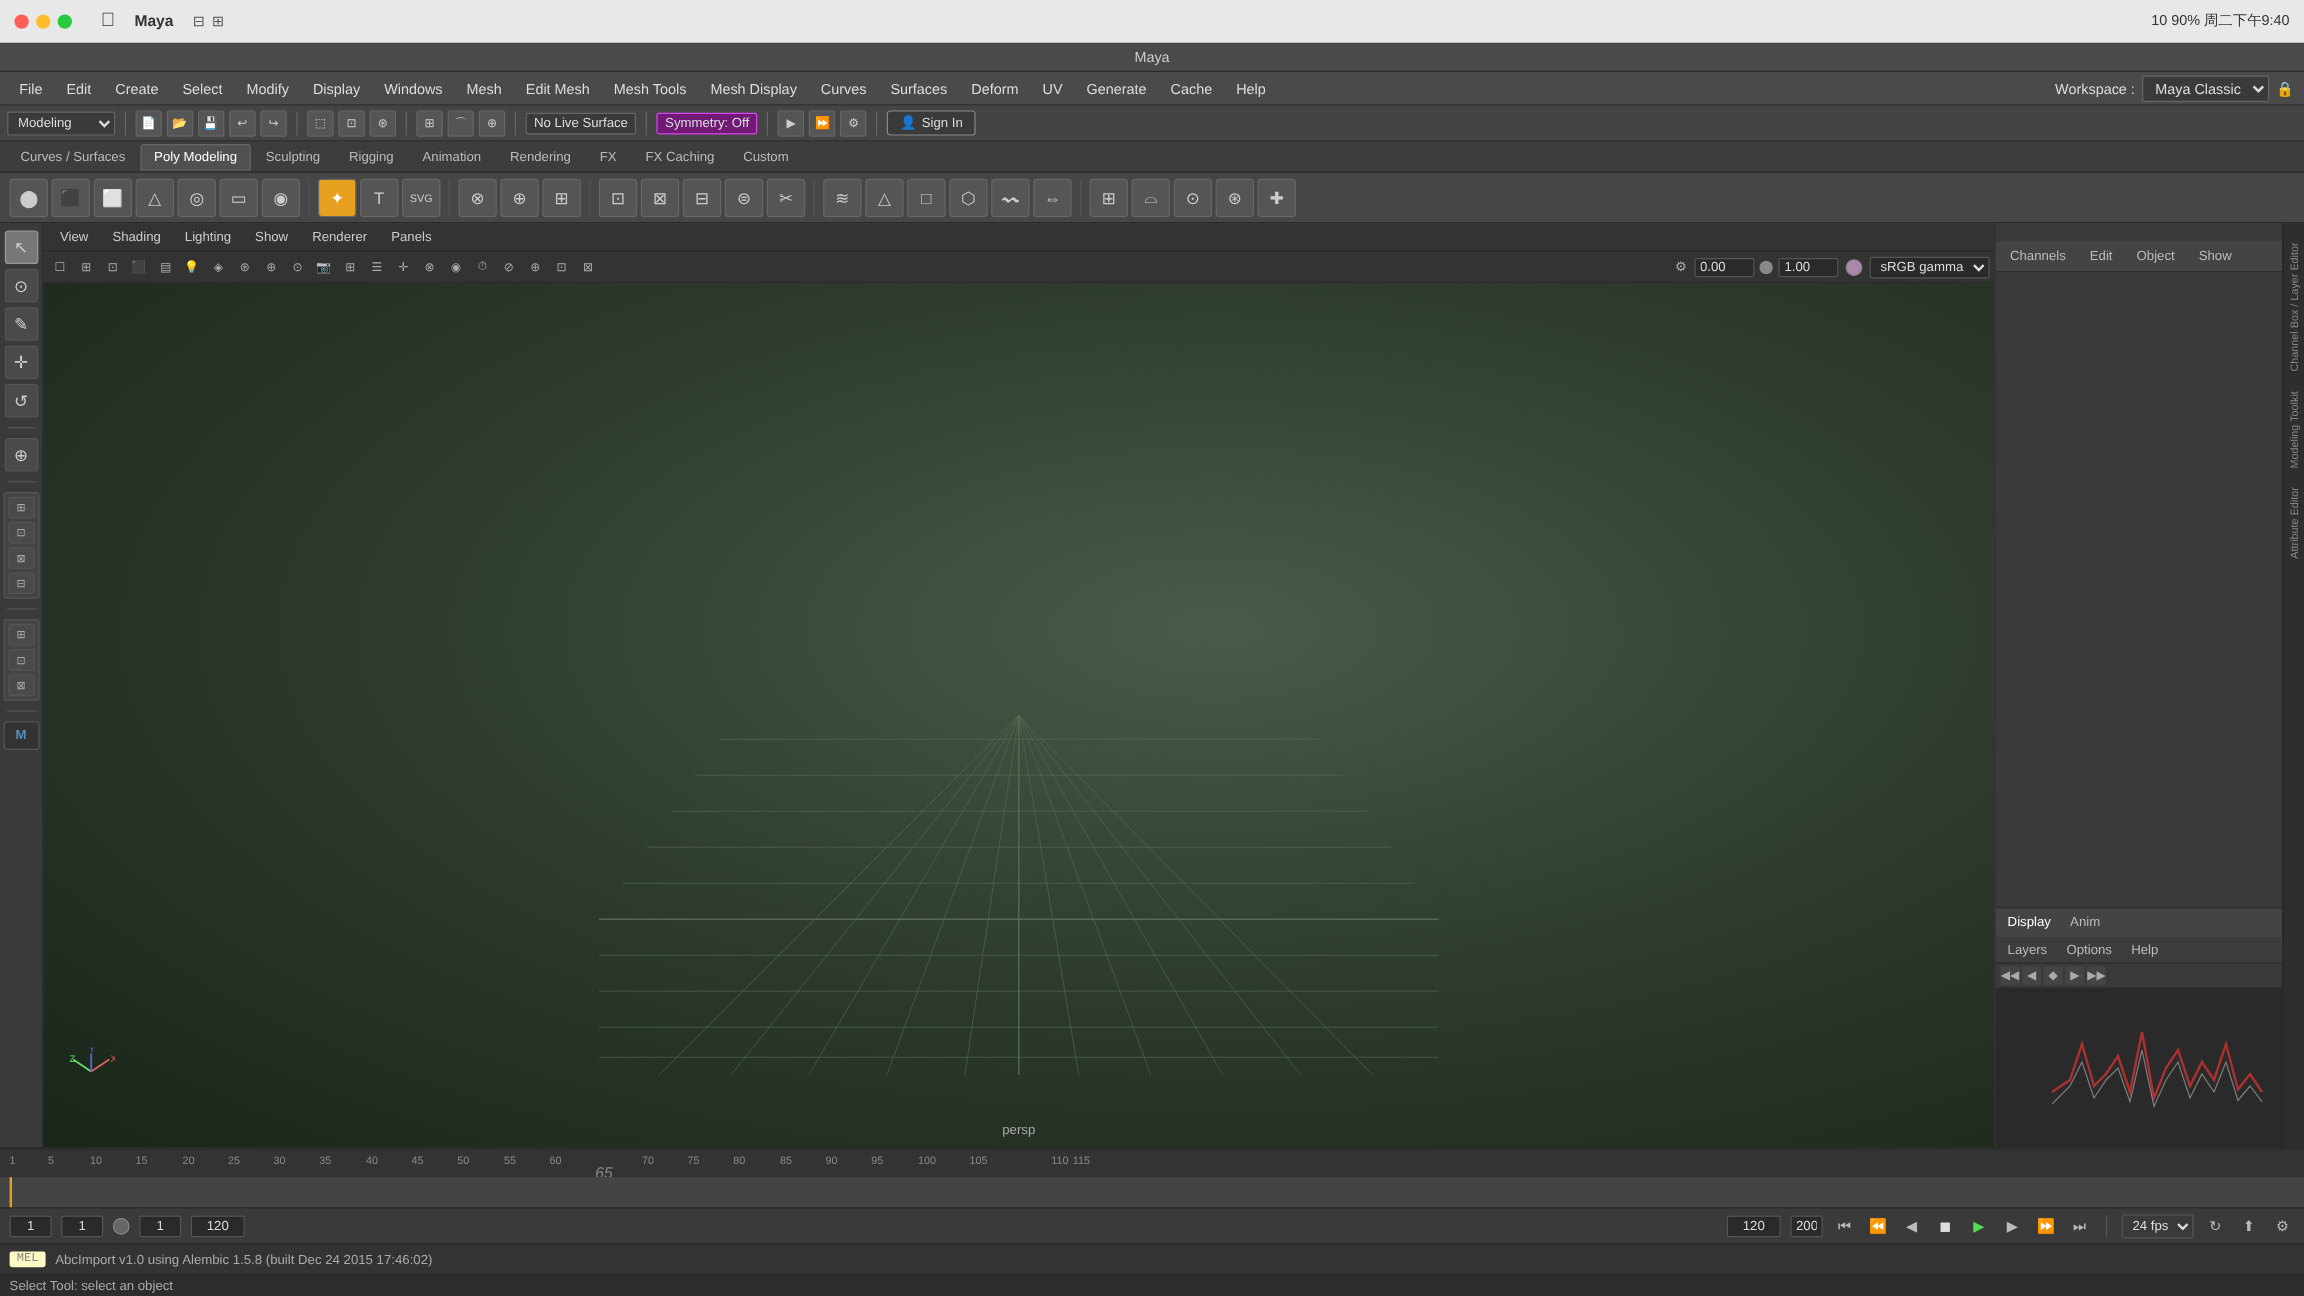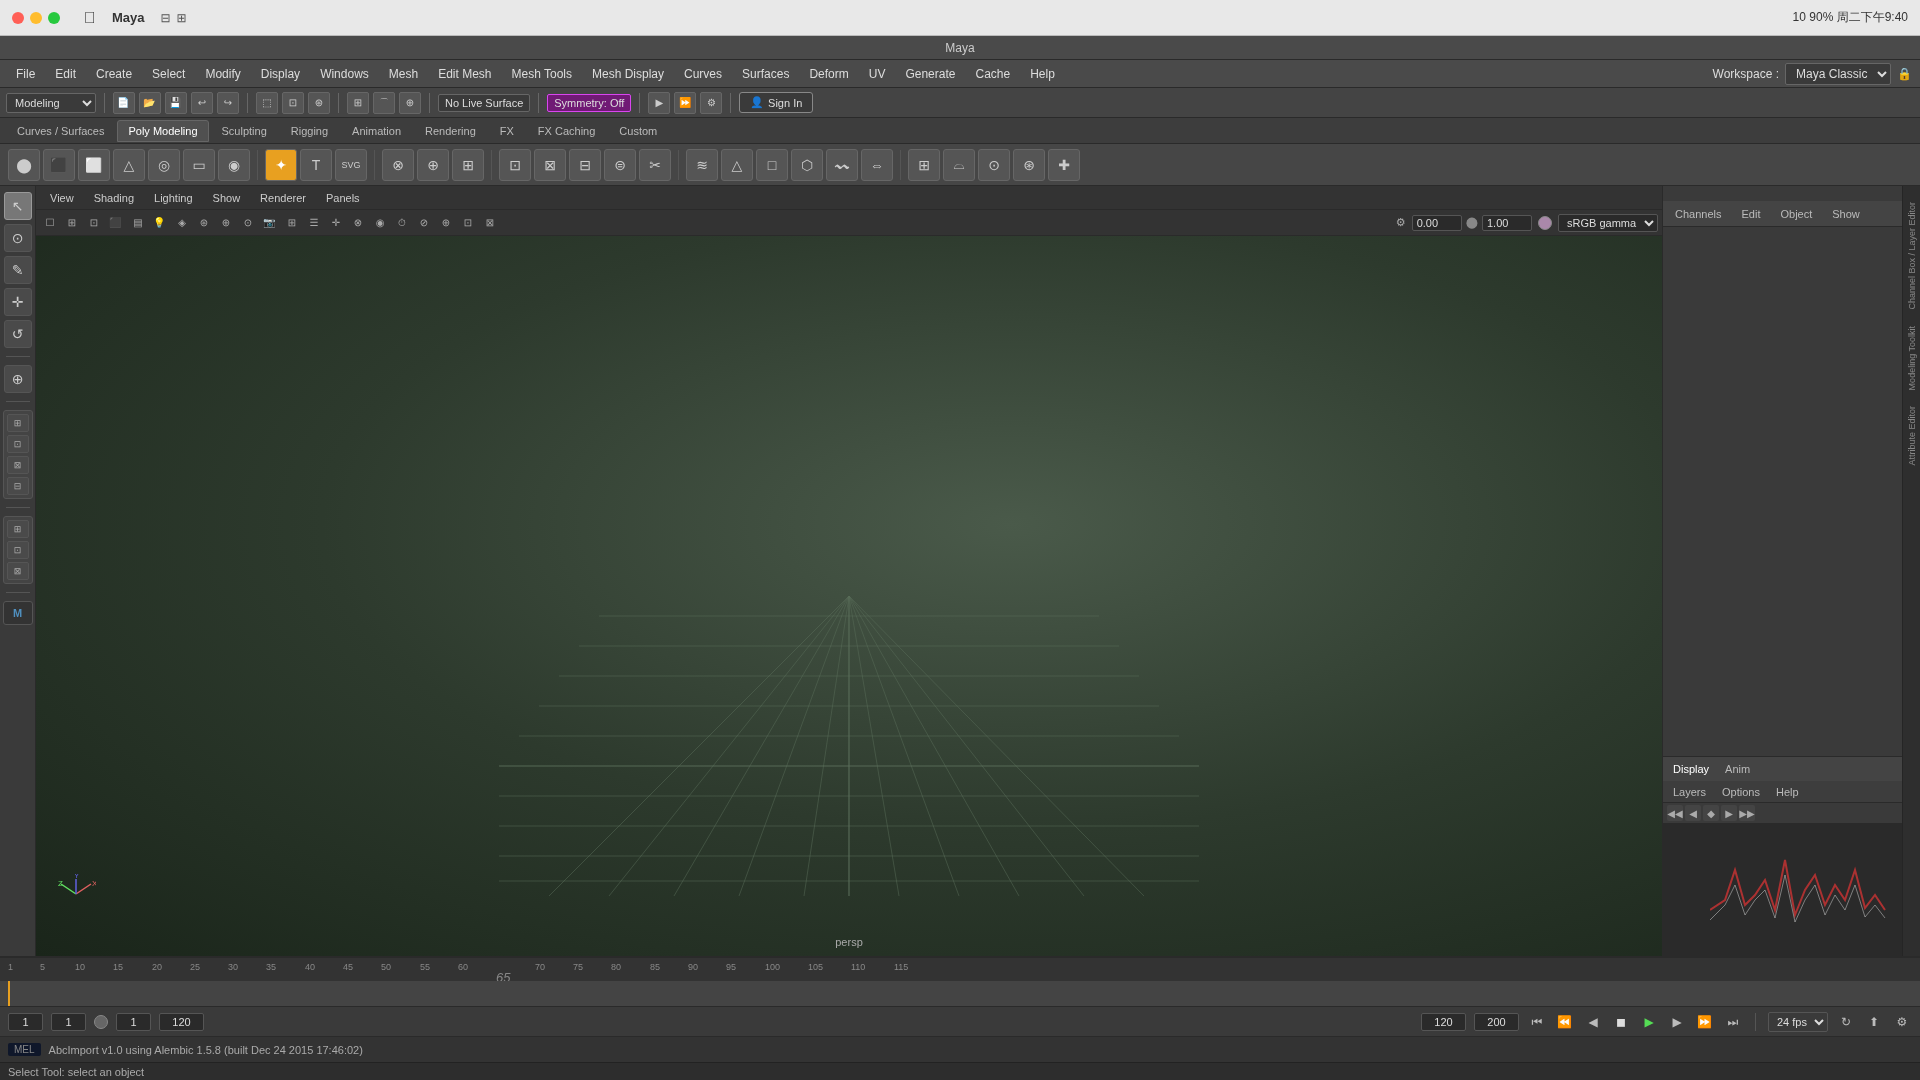--- a/index.html
+++ b/index.html
@@ -473,23 +473,24 @@
       background: #333;
       display: flex;
       align-items: center;
       padding: 0 8px;
       gap: 8px;
       border-top: 1px solid #2a2a2a;
     }
     .status-label {
       font-size: 10px;
       color: #888;
-      background: #0f172a;
+      background: #fef9c3;
       padding: 1px 6px;
       border-radius: 2px;
+      font-family: Liberation Mono, monospace;
     }
     .status-text {
       font-size: 11px;
       color: #aaa;
       text-align: right;
     }
     .display-tab {
       font-size: 11px;
       color: #bbb;
       cursor: pointer;
@@ -852,37 +853,37 @@
       <span style="position:absolute; left:458px; font-size:9px; color:#888; top:4px;">60</span>
       <span style="position:absolute; left:496px; font-size:13px; color:#888; top:12px;font-style:italic;">65</span>
       <span style="position:absolute; left:535px; font-size:9px; color:#888; top:4px;">70</span>
       <span style="position:absolute; left:573px; font-size:9px; color:#888; top:4px;">75</span>
       <span style="position:absolute; left:611px; font-size:9px; color:#888; top:4px;">80</span>
       <span style="position:absolute; left:650px; font-size:9px; color:#888; top:4px;">85</span>
       <span style="position:absolute; left:688px; font-size:9px; color:#888; top:4px;">90</span>
       <span style="position:absolute; left:726px; font-size:9px; color:#888; top:4px;">95</span>
       <span style="position:absolute; left:765px; font-size:9px; color:#888; top:4px;">100</span>
       <span style="position:absolute; left:808px; font-size:9px; color:#888; top:4px;">105</span>
-      <span style="position:absolute; left:851px; font-size:9px; color:#888; top:4px;">110</span>
+      <span style="position:absolute; left:876px; font-size:9px; color:#888; top:4px;">110</span>
       <span style="position:absolute; left:894px; font-size:9px; color:#888; top:4px;">115</span>
     </div>
 
     <div id="timeline-track" style="height:20px; background:#444; position:relative;">
       <div style="position:absolute; left:8px; top:0; bottom:0; width:2px; background:#e8a020;"></div>
     </div>
 
     <div id="timeline-controls">
       <input class="frame-input" value="1" style="width: 35px;">
       <input class="frame-input" value="1" style="width: 35px;">
       <div style="width:14px;height:14px;border-radius:50%;background:#666;border:1px solid #888;display:inline-block;"></div>
       <input class="frame-input" value="1" style="width: 35px;">
       <input class="frame-input" value="120" style="width: 45px;">
       <div style="flex:1;"></div>
       <input class="frame-input" value="120" style="width: 45px;">
-      <input class="frame-input" value="200" style="width: 45px;">
+      <input class="frame-input" value="200" style="width: 27px;">
       <div class="playback-btn">⏮</div>
       <div class="playback-btn">⏪</div>
       <div class="playback-btn">◀</div>
       <div class="playback-btn" style="color:#ddd;">◼</div>
       <div class="playback-btn" style="color:#5d5;">▶</div>
       <div class="playback-btn">▶</div>
       <div class="playback-btn">⏩</div>
       <div class="playback-btn">⏭</div>
       <div style="width:1px; height:18px; background:#555; margin:0 4px;"></div>
       <select class="fps-select">

